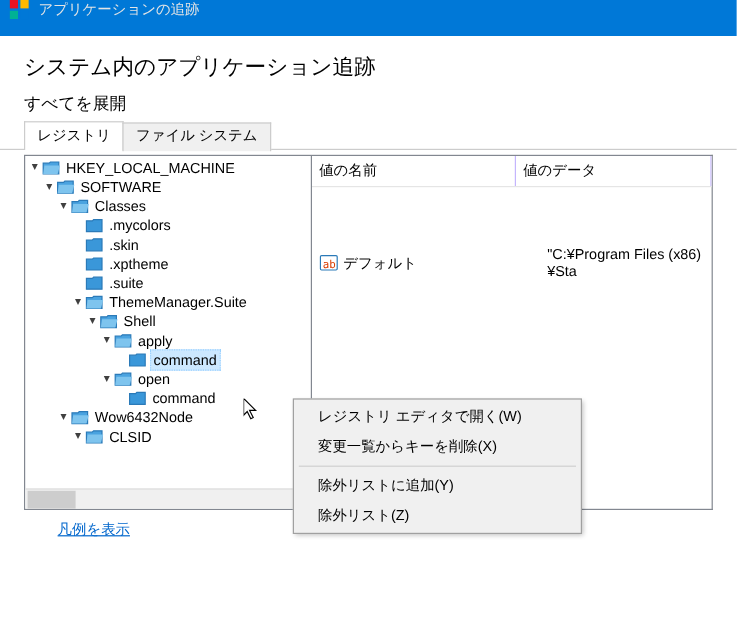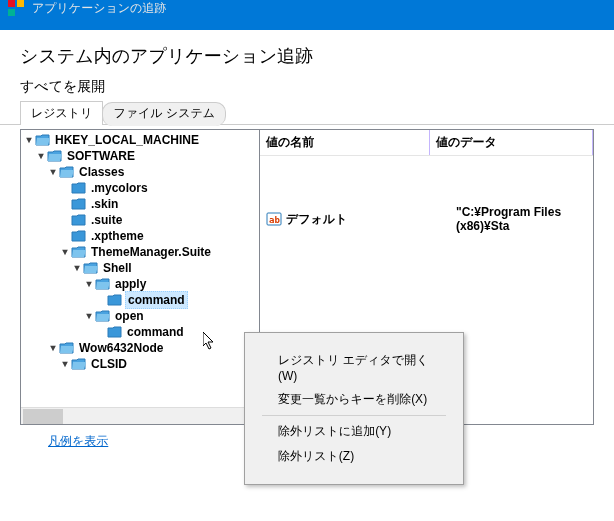--- a/index.html
+++ b/index.html
@@ -44,28 +44,28 @@
 .tab {
   padding: 3px 10px;
   font-size: 12px;
   border: 1px solid #ccc;
   border-bottom: none;
   background: #fff;
   margin-right: -1px;
   position: relative;
   top: 1px;
   cursor: pointer;
-}
-.tab.inactive { background: #f0f0f0; top: 2px; padding: 2px 10px; border-radius: 10px; }
+  font-family: Liberation Serif, serif;
+}
+.tab.inactive { background: #f0f0f0; top: 2px; padding: 2px 10px; }
 .content {
   display: flex;
   margin: 0 20px;
   height: 300px;
   padding-top: 4px;
-  font-weight: bold;
 }
 .left-pane {
   width: 240px;
   border: 1px solid #828790;
   background: #fff;
   overflow: hidden;
   position: relative;
 }
 .right-pane {
   flex: 1;
@@ -135,25 +135,25 @@
 }
 .hscroll-thumb { width: 40px; height: 15px; background: #cdcdcd; margin-left: 2px; }
 .legend {
   padding: 8px 20px;
 }
 .legend a { color: #0066cc; text-decoration: underline; cursor: pointer; font-size: 12px; margin-left: 28px;}
 .context-menu {
   position: absolute;
   left: 244px;
   top: 332px;
-  width: 220px;
+  width: 241px;
   background: #f0f0f0;
   border: 1px solid #a0a0a0;
   box-shadow: 2px 2px 4px rgba(0,0,0,0.25);
-  padding: 15px;
+  padding: 2px;
   font-size: 12px;
   z-index: 100;
 }
 .ctx-item {
   padding: 4px 18px;
   cursor: pointer;
 }
 .ctx-sep {
   height: 1px;
   background: #d0d0d0;
@@ -253,31 +253,31 @@
         <span class="node-label">.skin</span>
       </div>
       <div class="tree-row">
         <span class="indent i3"></span>
           <span class="chev none"></span>
         <span class="folder-icon">
             <svg viewBox="0 0 16 14">
               <path d="M1 3 L6 3 L7 2 L14 2 L14 12 L1 12 Z" fill="#3a97d9" stroke="#2b7ab8"></path>
             </svg>
           </span>
+        <span class="node-label">.xptheme</span>
+      </div>
+      <div class="tree-row">
+        <span class="indent i3"></span>
+          <span class="chev none"></span>
+        <span class="folder-icon">
+            <svg viewBox="0 0 16 14">
+              <path d="M1 3 L6 3 L7 2 L14 2 L14 12 L1 12 Z" fill="#3a97d9" stroke="#2b7ab8"></path>
+            </svg>
+          </span>
         <span class="node-label">.suite</span>
-      </div>
-      <div class="tree-row">
-        <span class="indent i3"></span>
-          <span class="chev none"></span>
-        <span class="folder-icon">
-            <svg viewBox="0 0 16 14">
-              <path d="M1 3 L6 3 L7 2 L14 2 L14 12 L1 12 Z" fill="#3a97d9" stroke="#2b7ab8"></path>
-            </svg>
-          </span>
-        <span class="node-label">.xptheme</span>
       </div>
 
       <div class="tree-row">
         <span class="indent i3"></span>
         <span class="chev open"></span>
         <span class="folder-icon">
             <svg viewBox="0 0 16 14">
               <path d="M1 3 L6 3 L7 2 L14 2 L14 12 L1 12 Z" fill="#4aa3e0" stroke="#2b7ab8"></path>
               <path d="M2 5 L15 5 L13 12 L1 12 Z" fill="#7ec4ee"></path>
             </svg>

